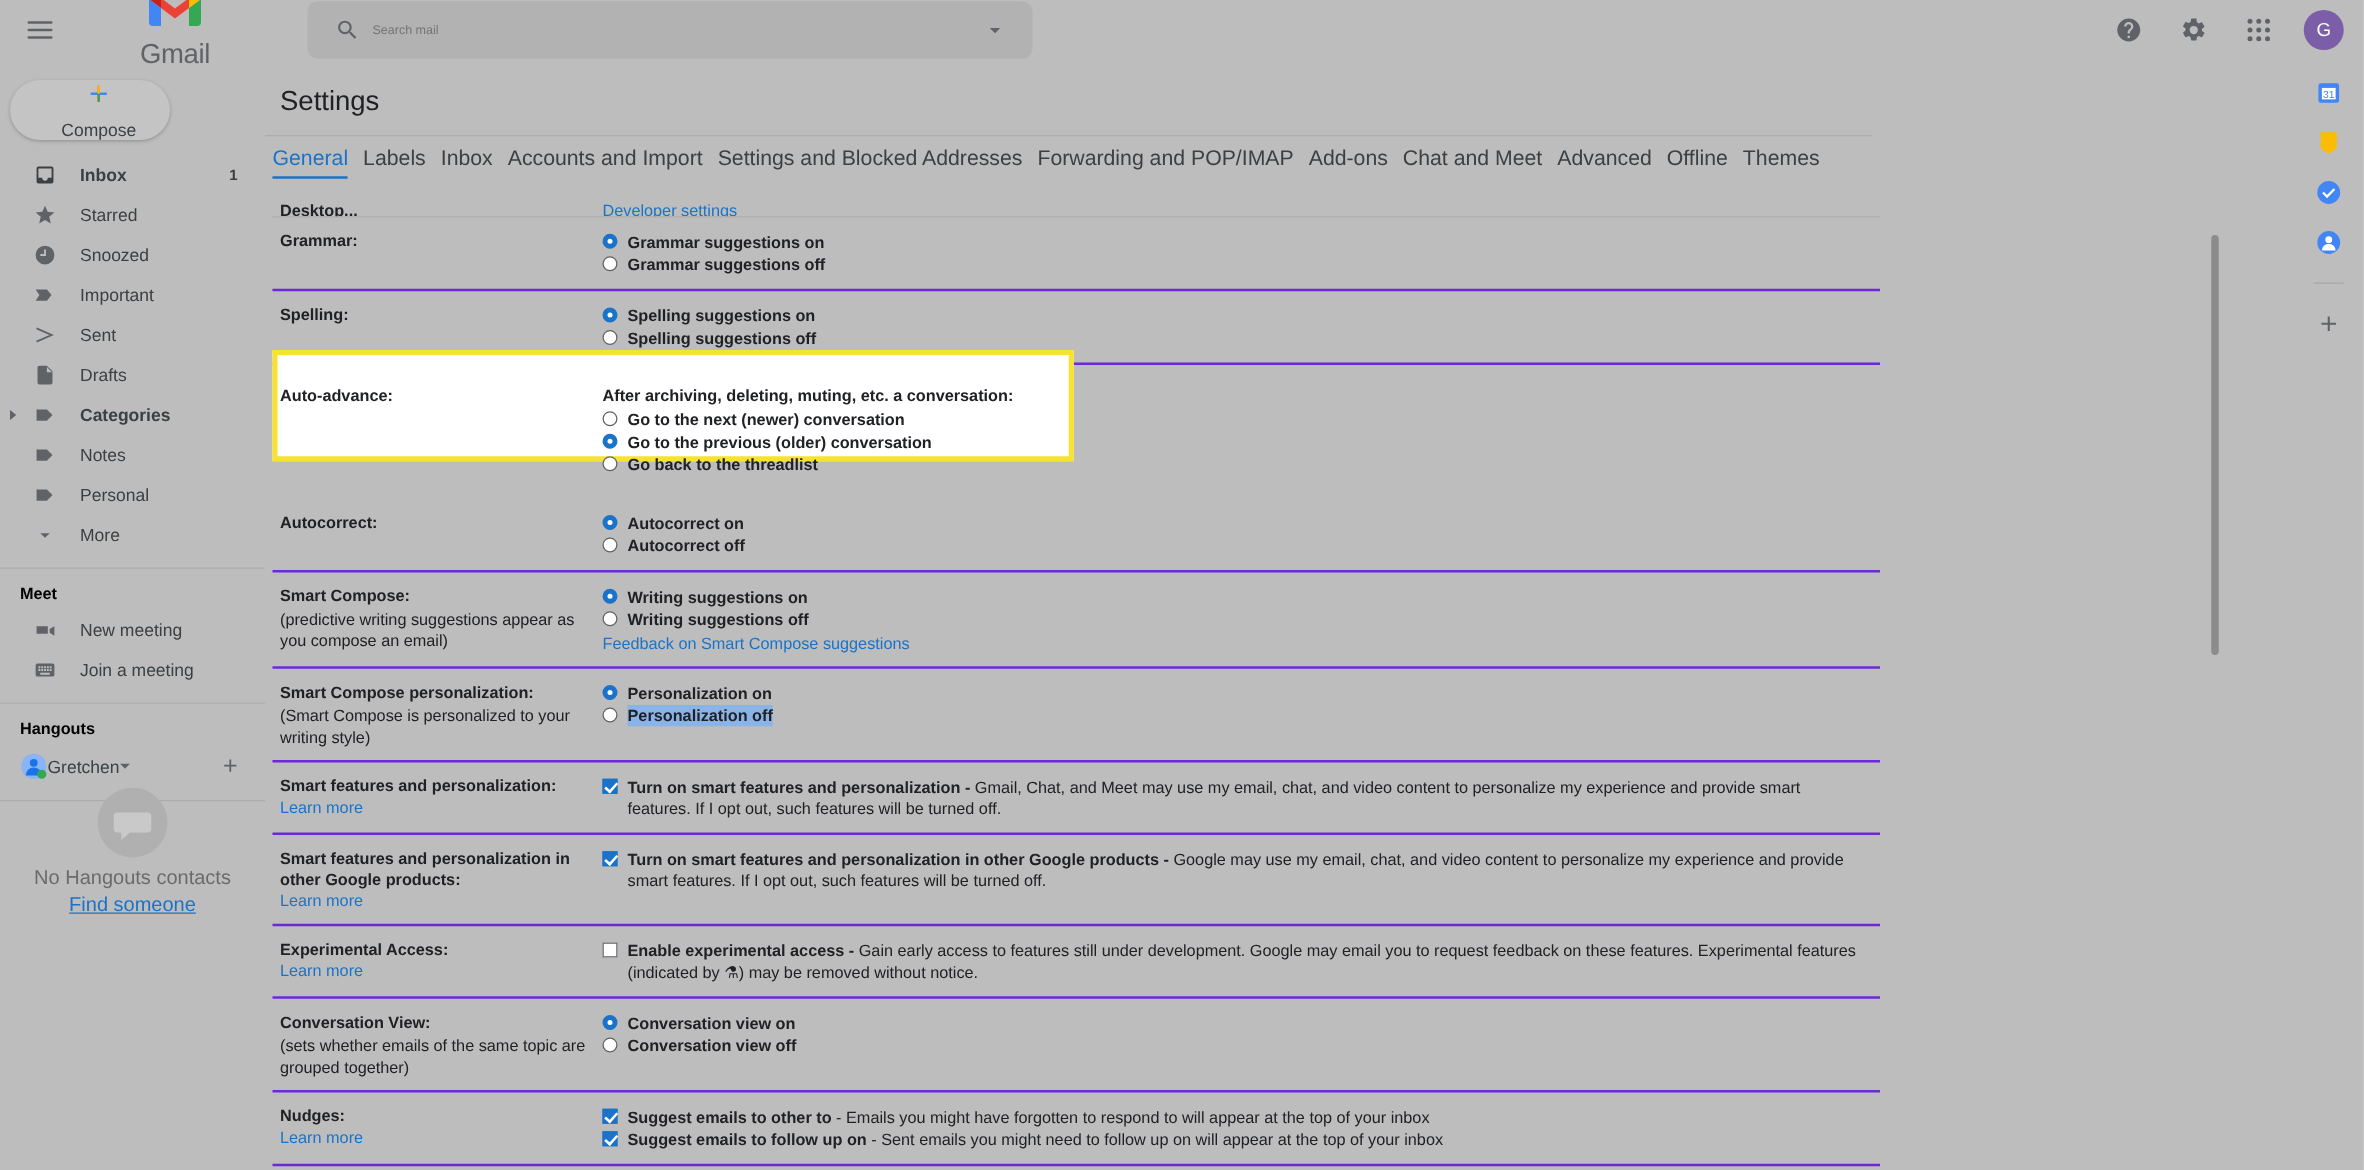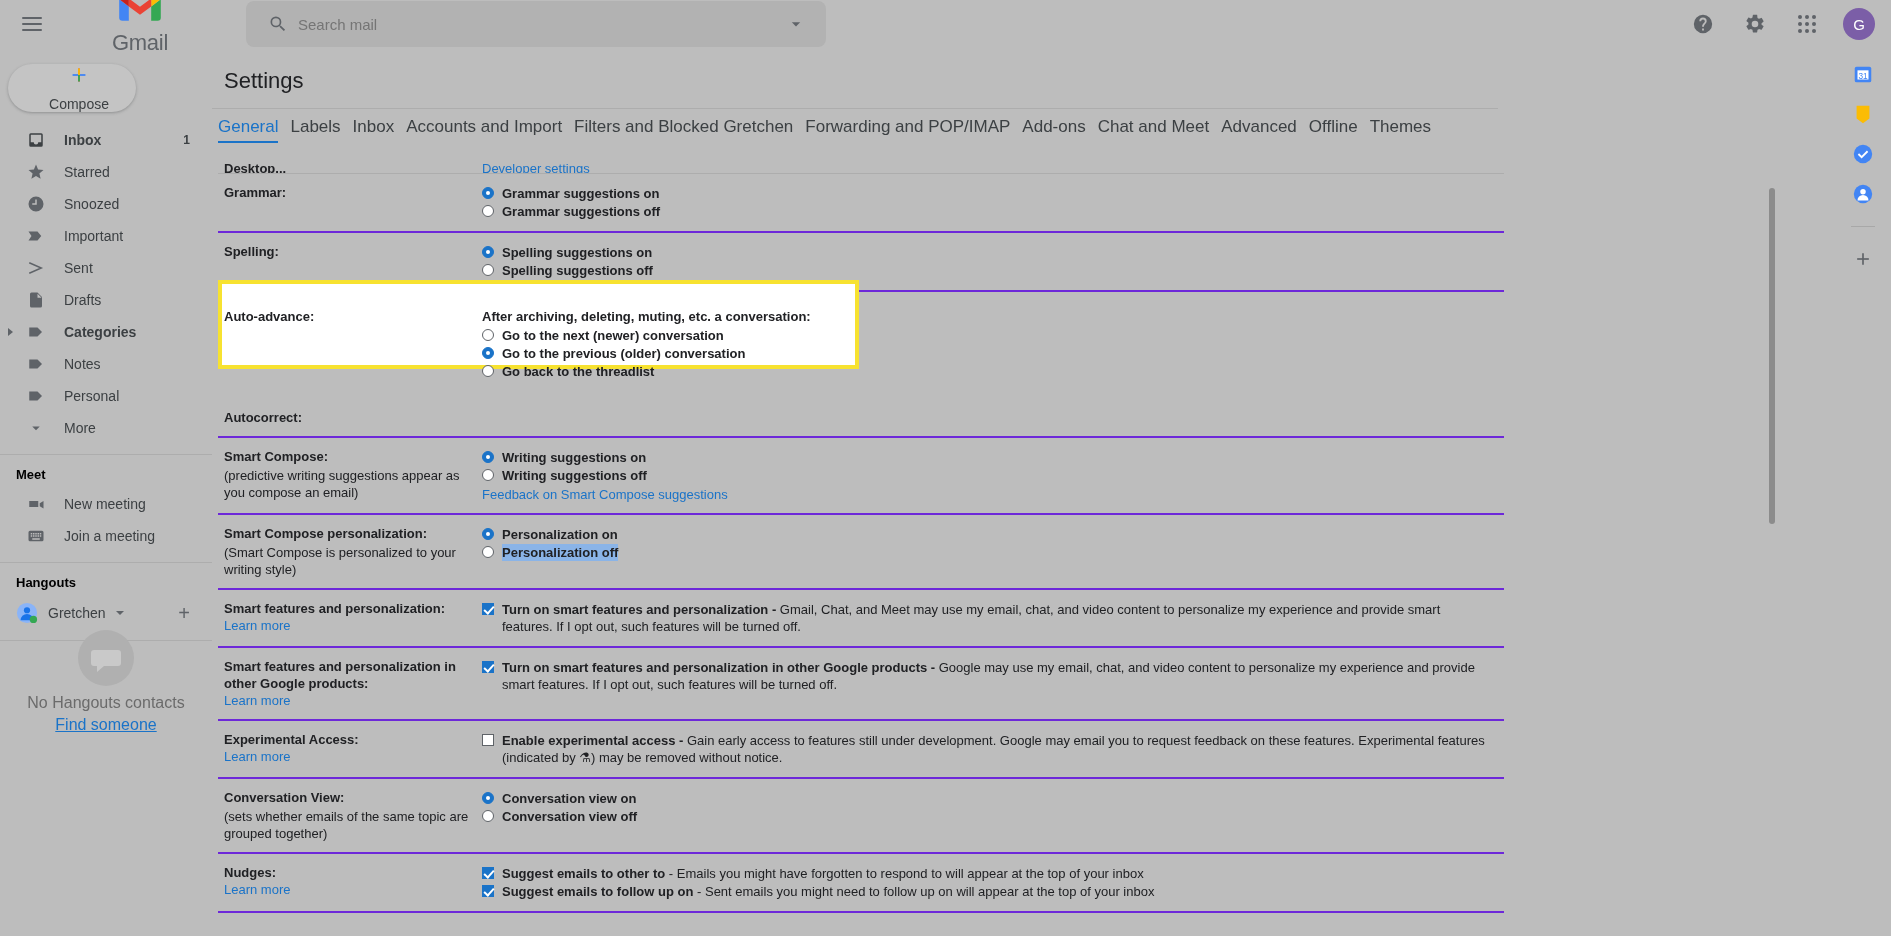--- a/index.html
+++ b/index.html
@@ -51,21 +51,21 @@
     margin-left: 26px;
     width: 580px; height: 46px;
     background: #b2b2b2;
     border-radius: 8px;
     display: flex; align-items: center;
     padding: 0 12px;
   }
   .search-icon-box { width: 40px; display: flex; align-items: center; justify-content: center; }
   .search-input {
     flex: 1; border: none; background: transparent; outline: none;
-    font-size: 15px; color: #3c4043;
+    font-size: 10px; color: #3c4043;
     font-family: "Liberation Sans", sans-serif;
   }
   .search-input::placeholder { color: #757575; }
   .search-caret { width: 36px; display: flex; align-items: center; justify-content: center; cursor: pointer; }
 
   .header-right {
     margin-left: auto; display: flex; align-items: center; gap: 4px; padding-right: 8px;
   }
   .avatar-btn {
     width: 32px; height: 32px; border-radius: 50%;
@@ -116,21 +116,21 @@
     border-left: 5px solid #5f6368;
     border-top: 4px solid transparent;
     border-bottom: 4px solid transparent;
   }
   .sidebar-divider { height: 1px; background: #adadad; margin: 10px 0 6px 0; }
   .section-title {
     font-size: 13px; font-weight: bold; color: #000000;
     padding: 6px 0 6px 16px;
   }
   .hangouts-row {
-    display: flex; align-items: center; gap: 10px;
+    display: flex; align-items: center; 
     padding-left: 16px; height: 34px; cursor: pointer;
   }
   .hangout-avatar { position: relative; width: 22px; height: 22px; flex: none; }
   .hangout-name { font-size: 14px; color: #3c4043; }
   .hangout-caret { width: 0; height: 0; border-top: 4px solid #5f6368;
     border-left: 4px solid transparent; border-right: 4px solid transparent; }
   .hangout-plus { margin-left: auto; margin-right: 22px; color: #5f6368; font-size: 20px; cursor: pointer; line-height: 1; }
 
   .hangouts-empty {
     position: absolute; left: 0; right: 0; top: 582px;
@@ -484,21 +484,21 @@
       <div class="settings-head">
         <div class="settings-title">Settings</div>
       </div>
       <div class="tabs-rule"></div>
 
       <div class="tabs">
         <div class="tab active">General</div>
         <div class="tab">Labels</div>
         <div class="tab">Inbox</div>
         <div class="tab">Accounts and Import</div>
-        <div class="tab">Filters and Blocked Gretchen</div>
+        <div class="tab">Settings and Blocked Addresses</div>
         <div class="tab">Forwarding and POP/IMAP</div>
         <div class="tab">Add-ons</div>
         <div class="tab">Chat and Meet</div>
         <div class="tab">Advanced</div>
         <div class="tab">Offline</div>
         <div class="tab">Themes</div>
       </div>
 
       <div class="settings-pane">
         <div class="settings-inner">
@@ -552,20 +552,30 @@
               </div>
               <div class="opt">
                 <span class="radio"></span>
                 <span class="txt">Go back to the threadlist</span>
               </div>
             </div>
           </div>
 
           <div class="srow">
             <div class="slabel">Autocorrect:</div>
+            <div class="sbody">
+              <div class="opt">
+                <span class="radio checked"></span>
+                <span class="txt">Autocorrect on</span>
+              </div>
+              <div class="opt">
+                <span class="radio"></span>
+                <span class="txt">Autocorrect off</span>
+              </div>
+            </div>
           </div>
 
           <div class="srow">
             <div class="slabel">
               <span>Smart Compose:</span>
               <span class="sub">(predictive writing suggestions appear as you compose an email)</span>
             </div>
             <div class="sbody">
               <div class="opt">
                 <span class="radio checked"></span>

